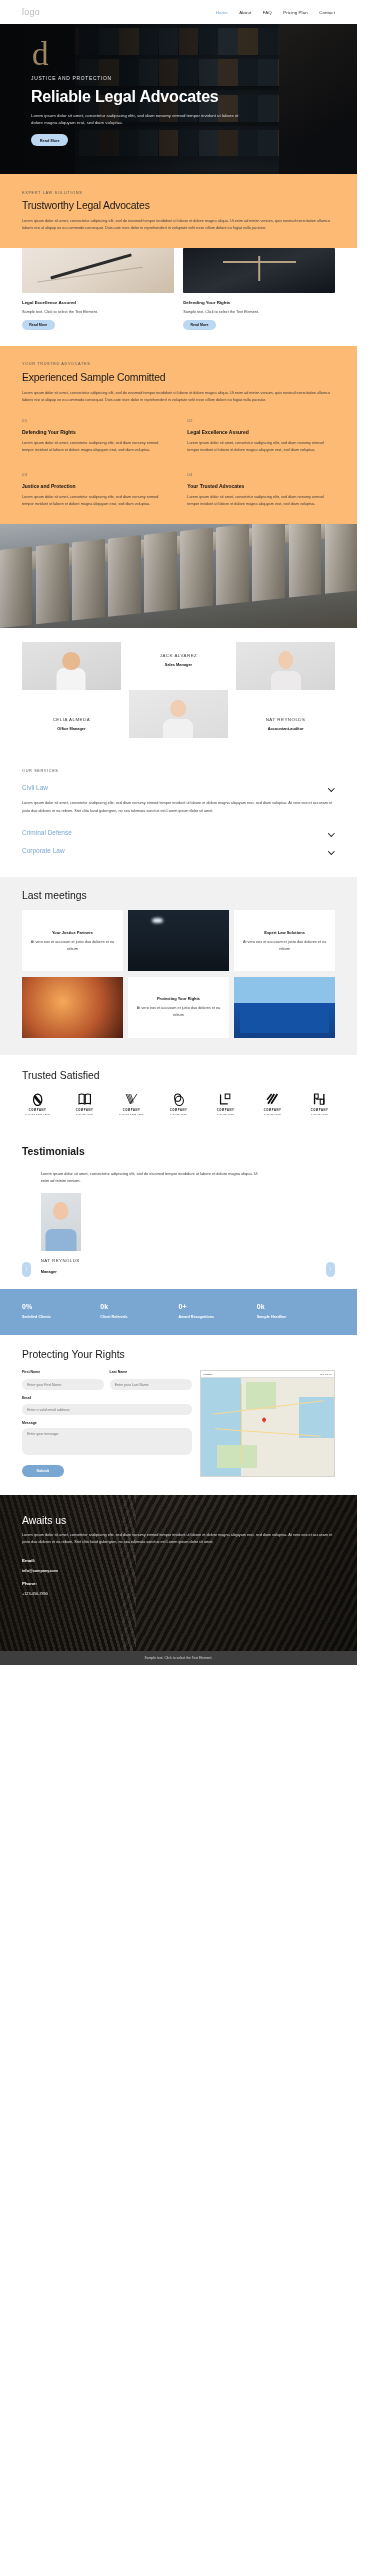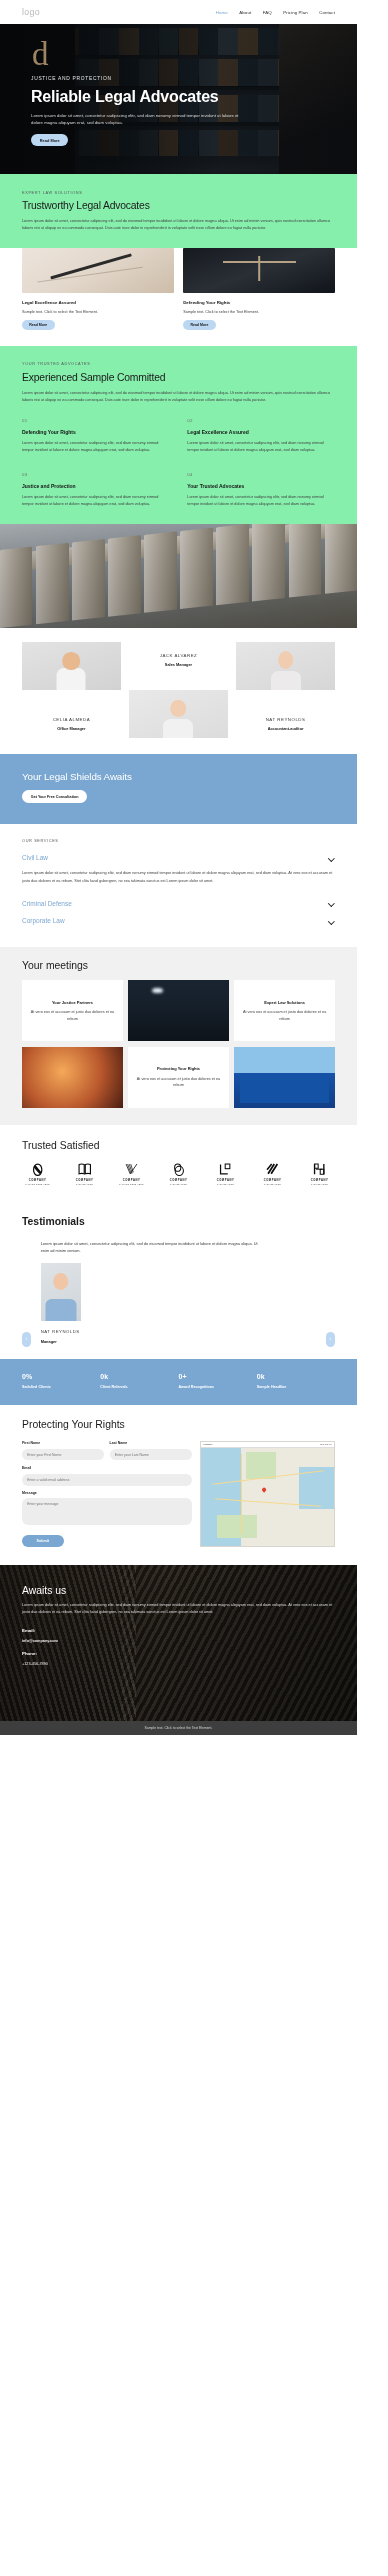--- a/index.html
+++ b/index.html
@@ -49,21 +49,21 @@
   .hero-title { font-size: 16px; font-weight: 700; color: #fff; letter-spacing: -0.2px; line-height: 1.1; }
   .hero-sub { margin-top: 6.7px; font-size: 4.3px; color: #dcdcdc; line-height: 1.75; max-width: 218px; }
   .btn-pill {
     display: inline-block; background: #bcd7f2; color: #17181a;
     border-radius: 21px; font-size: 3.9px; font-weight: 700;
     padding: 3.6px 8.8px; margin-top: 7.3px; border: none; cursor: pointer;
   }
 
   
   .sec { padding: 15.6px 22px; }
-  .sec.gray { background: #86efac; }
+  .sec.gray { background: #fdba74; }
   .kicker { font-size: 3.9px; letter-spacing: 0.6px; color: #585858; margin-bottom: 5.7px; }
   .h2 { font-size: 10.4px; font-weight: 400; color: #1b1b1b; letter-spacing: -0.2px; }
   .body-copy { margin-top: 6.7px; font-size: 3.8px; line-height: 1.95; color: #3f3f3f; }
 
   
   .two-cards { display: flex; gap: 9.3px; padding: 0 22px 15.6px; background:#fff; }
   .card { flex: 1; }
   .card .thumb { width: 100%; height: 45px; border-radius: 1px; }
   .thumb-pen { background: linear-gradient(150deg,#ece4dc 0%, #e3d8cc 45%, #cdbda9 100%); position:relative; overflow:hidden;}
   .thumb-pen::after{content:"";position:absolute;left:18%;top:38%;width:55%;height:2.6px;background:#2b2b2b;transform:rotate(-16deg);border-radius:1px;}
@@ -421,24 +421,20 @@
       <div class="team-col">
         <div class="team-photo ph-c"></div>
       </div>
       <div class="team-col txt">
         <div class="member-name">NAT REYNOLDS</div>
         <div class="member-role">Accountant-auditor</div>
       </div>
     </div>
   </div>
 
-  <div class="cta">
-    <h2>Your Legal Shields Awaits</h2>
-    <button class="btn-white">Get Your Free Consultation</button>
-  </div>
 
   <div class="acc">
     <div class="kicker">OUR SERVICES</div>
     <div class="acc-item">
       <div class="acc-head">
         <div class="acc-title">Civil Law</div>
         <div class="chev"></div>
       </div>
       <div class="acc-body">Lorem ipsum dolor sit amet, consetetur sadipscing elitr, sed diam nonumy eirmod tempor invidunt ut labore et dolore magna aliquyam erat, sed diam voluptua. At vero eos et accusam et justo duo dolores et ea rebum. Stet clita kasd gubergren, no sea takimata sanctus est Lorem ipsum dolor sit amet.</div>
     </div>
@@ -450,21 +446,21 @@
     </div>
     <div class="acc-item">
       <div class="acc-head">
         <div class="acc-title">Corporate Law</div>
         <div class="chev"></div>
       </div>
     </div>
   </div>
 
   <div class="meet">
-    <h2>Your meetings</h2>
+    <h2>Last meetings</h2>
     <div class="meet-grid">
       <div class="tile white">
         <h5>Your Justice Partners</h5>
         <p>At vero eos et accusam et justo duo dolores et ea rebum</p>
       </div>
       <div class="tile img img-police"></div>
       <div class="tile white">
         <h5>Expert Law Solutions</h5>
         <p>At vero eos et accusam et justo duo dolores et ea rebum</p>
       </div>

